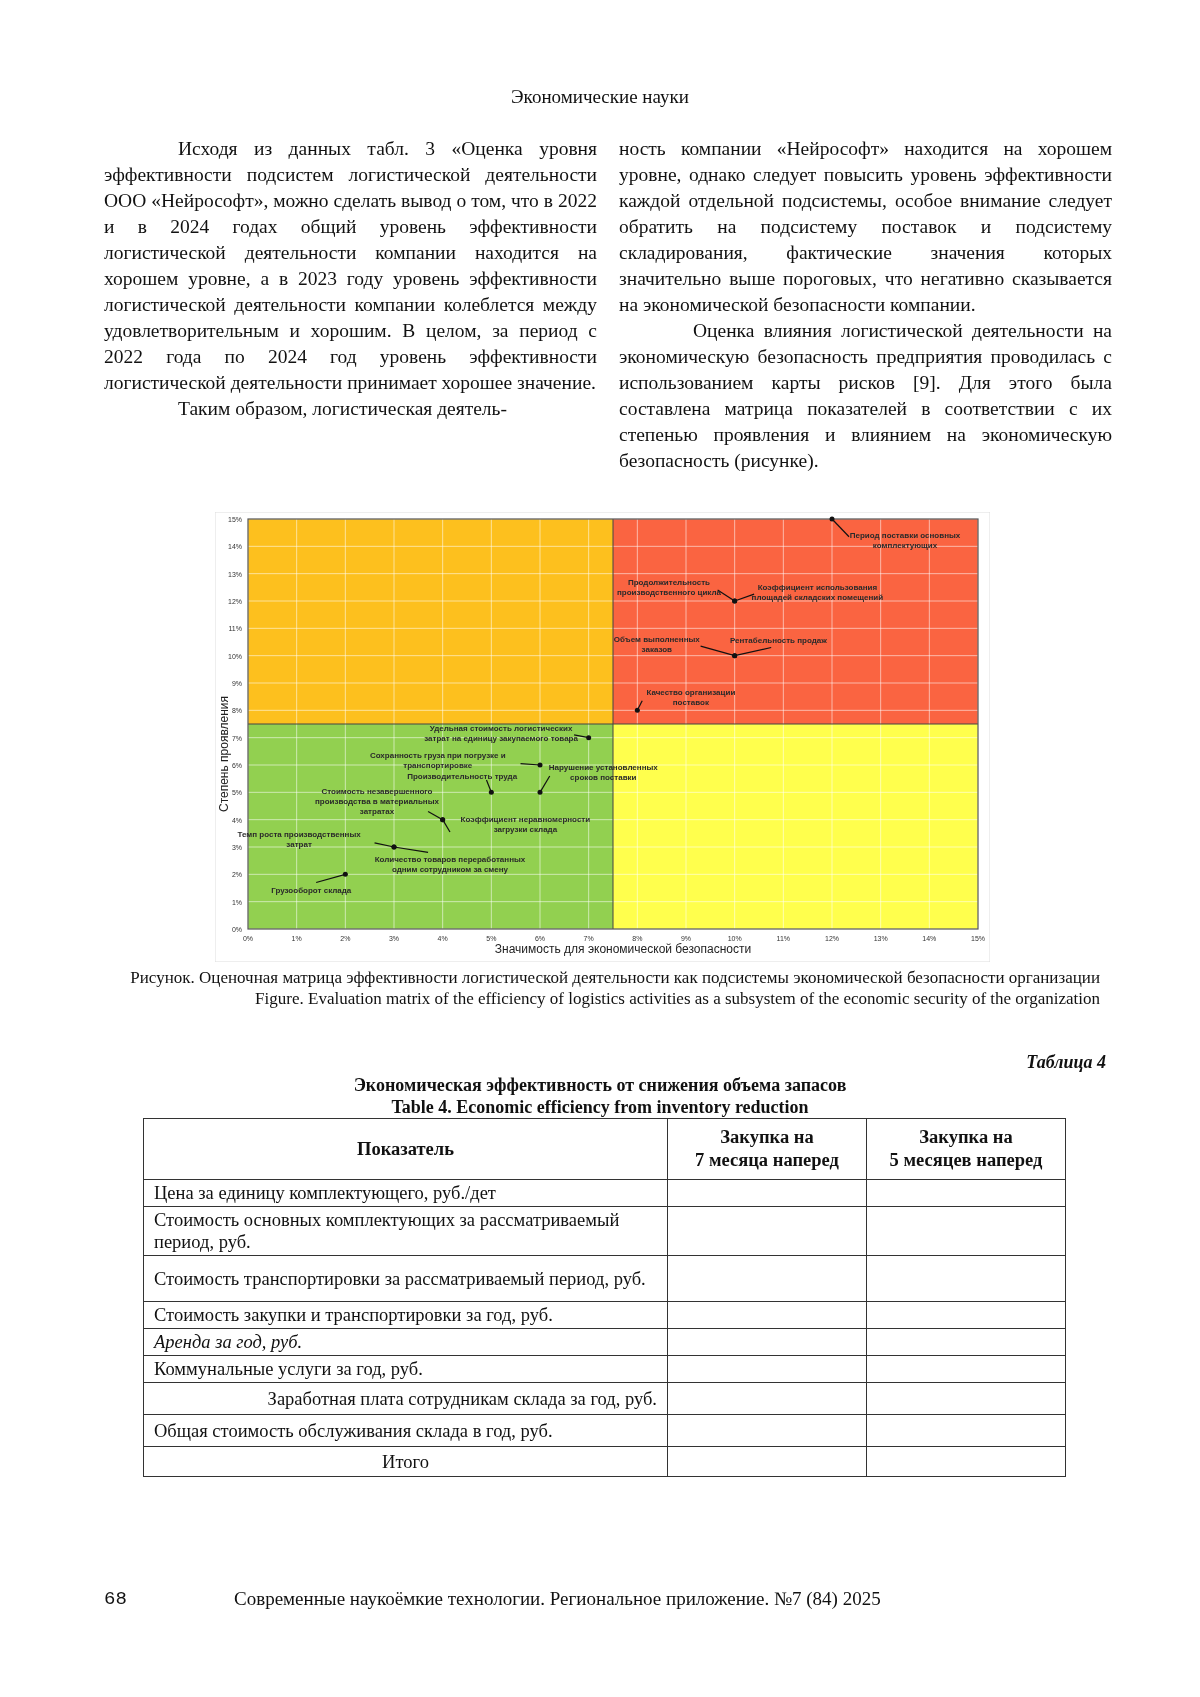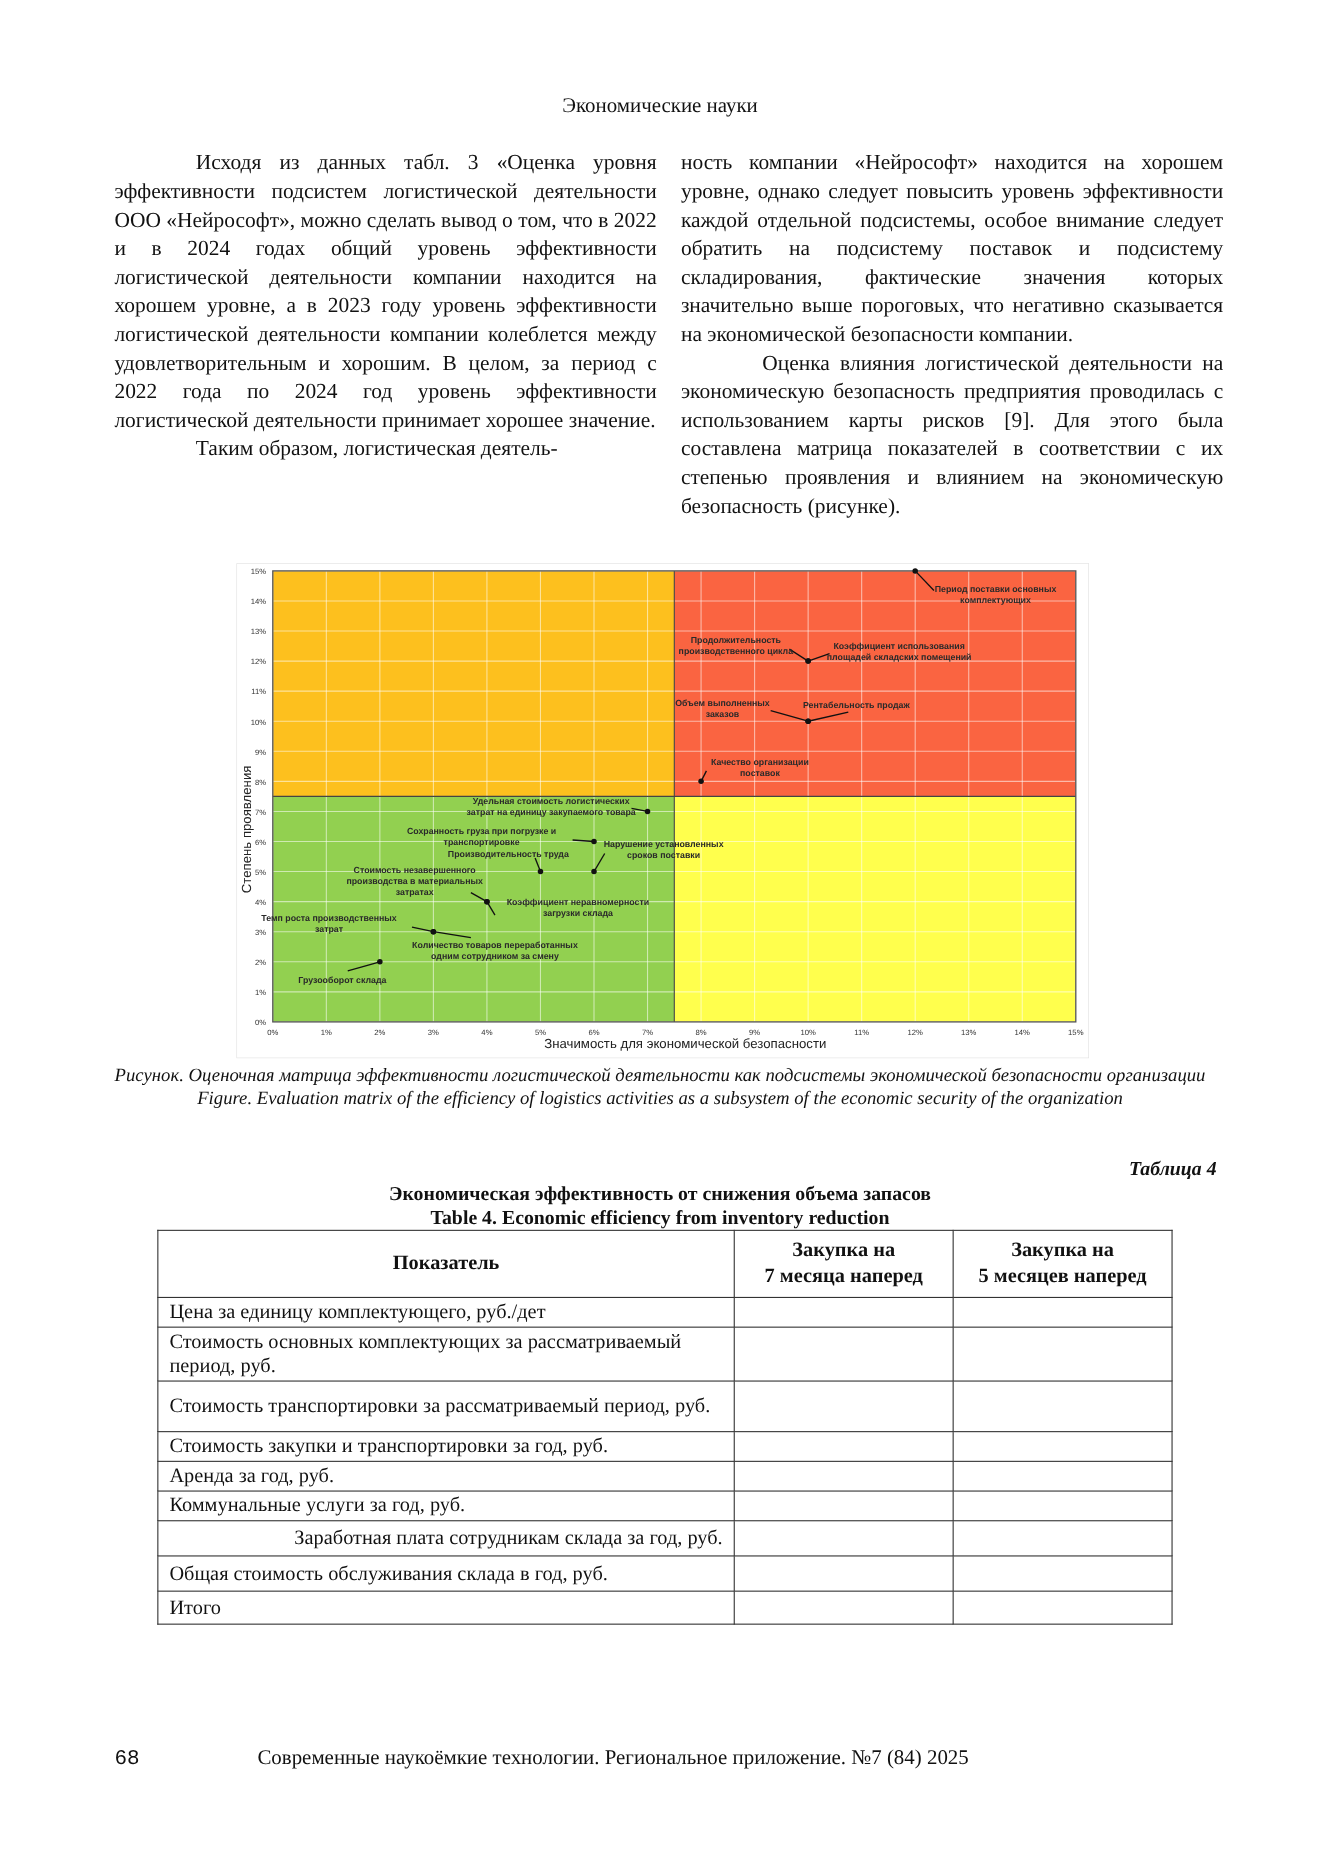--- a/index.html
+++ b/index.html
@@ -8,22 +8,22 @@
   .running-head { position: absolute; top: 86px; left: 0; width: 1200px; text-align: center;
                   font-weight: normal; font-size: 19px; }
   .col { position: absolute; top: 136px; width: 493px; font-size: 19.5px; line-height: 26px;
          text-align: justify; }
   .col.left { left: 104px; }
   .col.right { left: 619px; }
   .col p { margin: 0; }
   .col p.indent { text-indent: 74px; }
   .figure { position: absolute; left: 215px; top: 512px; width: 775px; height: 450px; }
   .figure svg { display: block; }
-  .caption { position: absolute; top: 967px; left: 100px; width: 1000px; text-align: center;
-             font-size: 17px; line-height: 21px; font-style: italic; }
+  .caption { position: absolute; top: 967px; left: 100px; width: 1000px; text-align: right;
+             font-size: 17px; line-height: 21px; }
   .table-num { position: absolute; top: 1052px; right: 94px; font-style: italic; font-weight: bold;
                font-size: 18px; }
   .table-title { position: absolute; top: 1074px; left: 0; width: 1200px; text-align: center;
                  font-weight: bold; font-size: 18px; line-height: 22px; }
   table.data { position: absolute; top: 1118px; left: 143px; width: 923px; border-collapse: collapse;
                font-size: 18.5px; }
   table.data th, table.data td { border: 1.5px solid #333; padding: 2px 10px; vertical-align: middle; }
   table.data th { font-weight: bold; text-align: center; line-height: 23px; height: 56px; }
   table.data td { line-height: 22px; }
   table.data td.v { width: 178px; }
@@ -222,41 +222,41 @@
       <tr style="height: 46px;">
         <td>Стоимость транспортировки за рассматриваемый период, руб.</td>
         <td class="v"></td>
         <td class="v"></td>
       </tr>
       <tr style="height: 24px;">
         <td>Стоимость закупки и транспортировки за год, руб.</td>
         <td class="v"></td>
         <td class="v"></td>
       </tr>
-      <tr style="height: 24px;">
+      <tr style="height: 24px; font-style: italic;">
         <td>Аренда за год, руб.</td>
         <td class="v"></td>
         <td class="v"></td>
       </tr>
       <tr style="height: 24px;">
         <td>Коммунальные услуги за год, руб.</td>
         <td class="v"></td>
         <td class="v"></td>
       </tr>
       <tr style="height: 32px; text-align: right;">
         <td>Заработная плата сотрудникам склада за год, руб.</td>
         <td class="v"></td>
         <td class="v"></td>
       </tr>
       <tr style="height: 32px;">
         <td>Общая стоимость обслуживания склада в год, руб.</td>
         <td class="v"></td>
         <td class="v"></td>
       </tr>
-      <tr style="height: 30px;">
+      <tr style="height: 30px; text-align: center;">
         <td>Итого</td>
         <td class="v"></td>
         <td class="v"></td>
       </tr>
     </tbody>
 </table>
 
 <div class="footer">
   <span class="page">68</span>
   <span class="journal">Современные наукоёмкие технологии. Региональное приложение. №7 (84) 2025</span>

